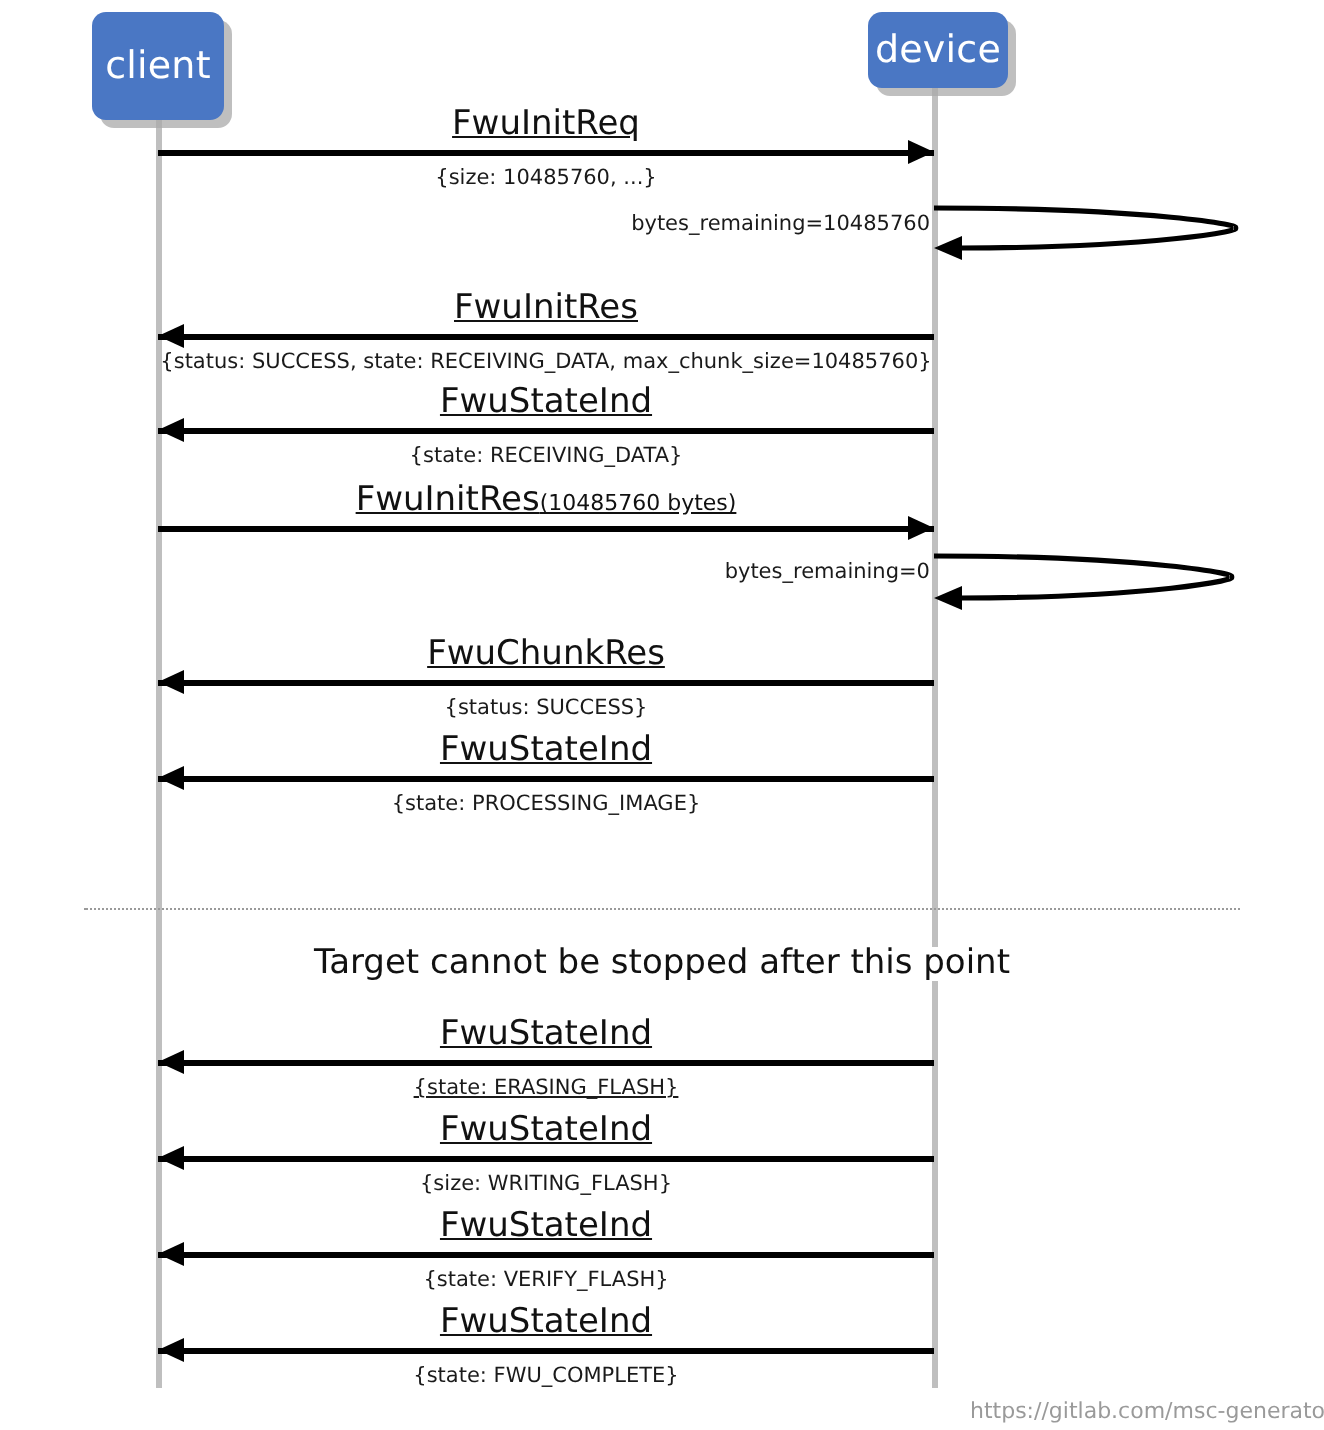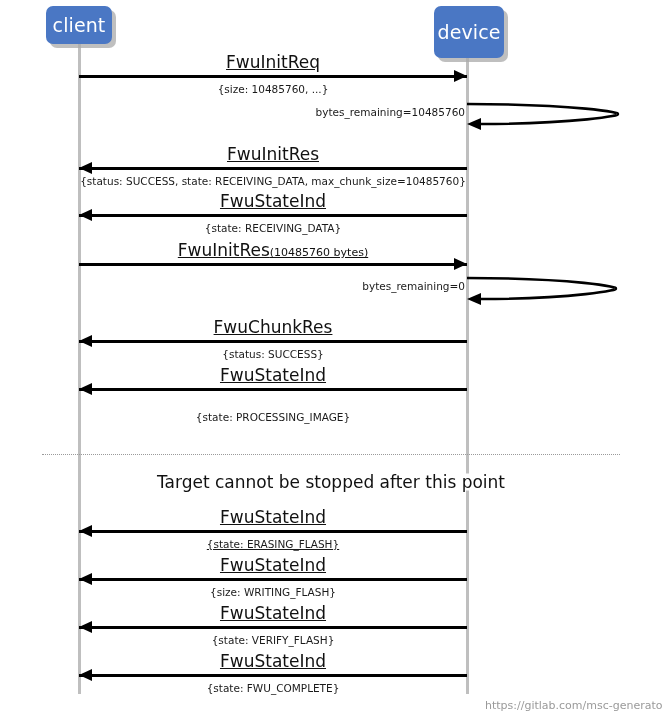--- a/index.html
+++ b/index.html
@@ -128,24 +128,24 @@
 <body>
 
 <div id="canvas" style="width: 662px; height: 715px; background: rgb(255, 255, 255);">
 
   <div id="lifelines-layer">
       <div class="lifeline" style="left: 78px; top: 44px; height: 650px; background: rgb(191, 191, 191);"></div>
       <div class="lifeline" style="left: 466px; top: 44px; height: 650px; background: rgb(191, 191, 191);"></div>
     </div>
 
   <div id="entities-layer">
-      <div class="entity" style="left: 46px; top: 6px; width: 66px; height: 38px; background: rgb(74, 119, 196); color: rgb(255, 255, 255);">
+      <div class="entity" style="left: 46px; top: 6px; width: 66px; height: 54px; background: rgb(74, 119, 196); color: rgb(255, 255, 255);">
         <span>client</span>
       </div>
-      <div class="entity" style="left: 434px; top: 6px; width: 70px; height: 52px; background: rgb(74, 119, 196); color: rgb(255, 255, 255);">
+      <div class="entity" style="left: 434px; top: 6px; width: 70px; height: 38px; background: rgb(74, 119, 196); color: rgb(255, 255, 255);">
         <span>device</span>
       </div>
     </div>
 
   <div id="messages-layer">
       <div class="msg" style="left: 0px; top: 75px;">
         <div class="msg-line" style="left: 79px; width: 388px; background: rgb(0, 0, 0);"></div>
         <div class="arrowhead right" style="left: 454px;"></div>
         <div class="msg-label" style="left: 273px; top: -21px;"><span>FwuInitReq</span></div>
         <div class="msg-sublabel" style="left: 273px; top: 9px;">{size: 10485760, ...}</div>
@@ -170,21 +170,21 @@
       <div class="msg" style="left: 0px; top: 340px;">
         <div class="msg-line" style="left: 79px; width: 388px; background: rgb(0, 0, 0);"></div>
         <div class="arrowhead left" style="left: 79px;"></div>
         <div class="msg-label" style="left: 273px; top: -21px;"><span>FwuChunkRes</span></div>
         <div class="msg-sublabel" style="left: 273px; top: 9px;">{status: SUCCESS}</div>
       </div>
       <div class="msg" style="left: 0px; top: 388px;">
         <div class="msg-line" style="left: 79px; width: 388px; background: rgb(0, 0, 0);"></div>
         <div class="arrowhead left" style="left: 79px;"></div>
         <div class="msg-label" style="left: 273px; top: -21px;"><span>FwuStateInd</span></div>
-        <div class="msg-sublabel" style="left: 273px; top: 9px; margin-top: 15px;">{state: PROCESSING_IMAGE}</div>
+        <div class="msg-sublabel" style="left: 273px; top: 9px;">{state: PROCESSING_IMAGE}</div>
       </div>
       <div class="msg" style="left: 0px; top: 530px;">
         <div class="msg-line" style="left: 79px; width: 388px; background: rgb(0, 0, 0);"></div>
         <div class="arrowhead left" style="left: 79px;"></div>
         <div class="msg-label" style="left: 273px; top: -21px;"><span>FwuStateInd</span></div>
         <div class="msg-sublabel" style="left: 273px; top: 9px; text-decoration: underline;">{state: ERASING_FLASH}</div>
       </div>
       <div class="msg" style="left: 0px; top: 578px;">
         <div class="msg-line" style="left: 79px; width: 388px; background: rgb(0, 0, 0);"></div>
         <div class="arrowhead left" style="left: 79px;"></div>

